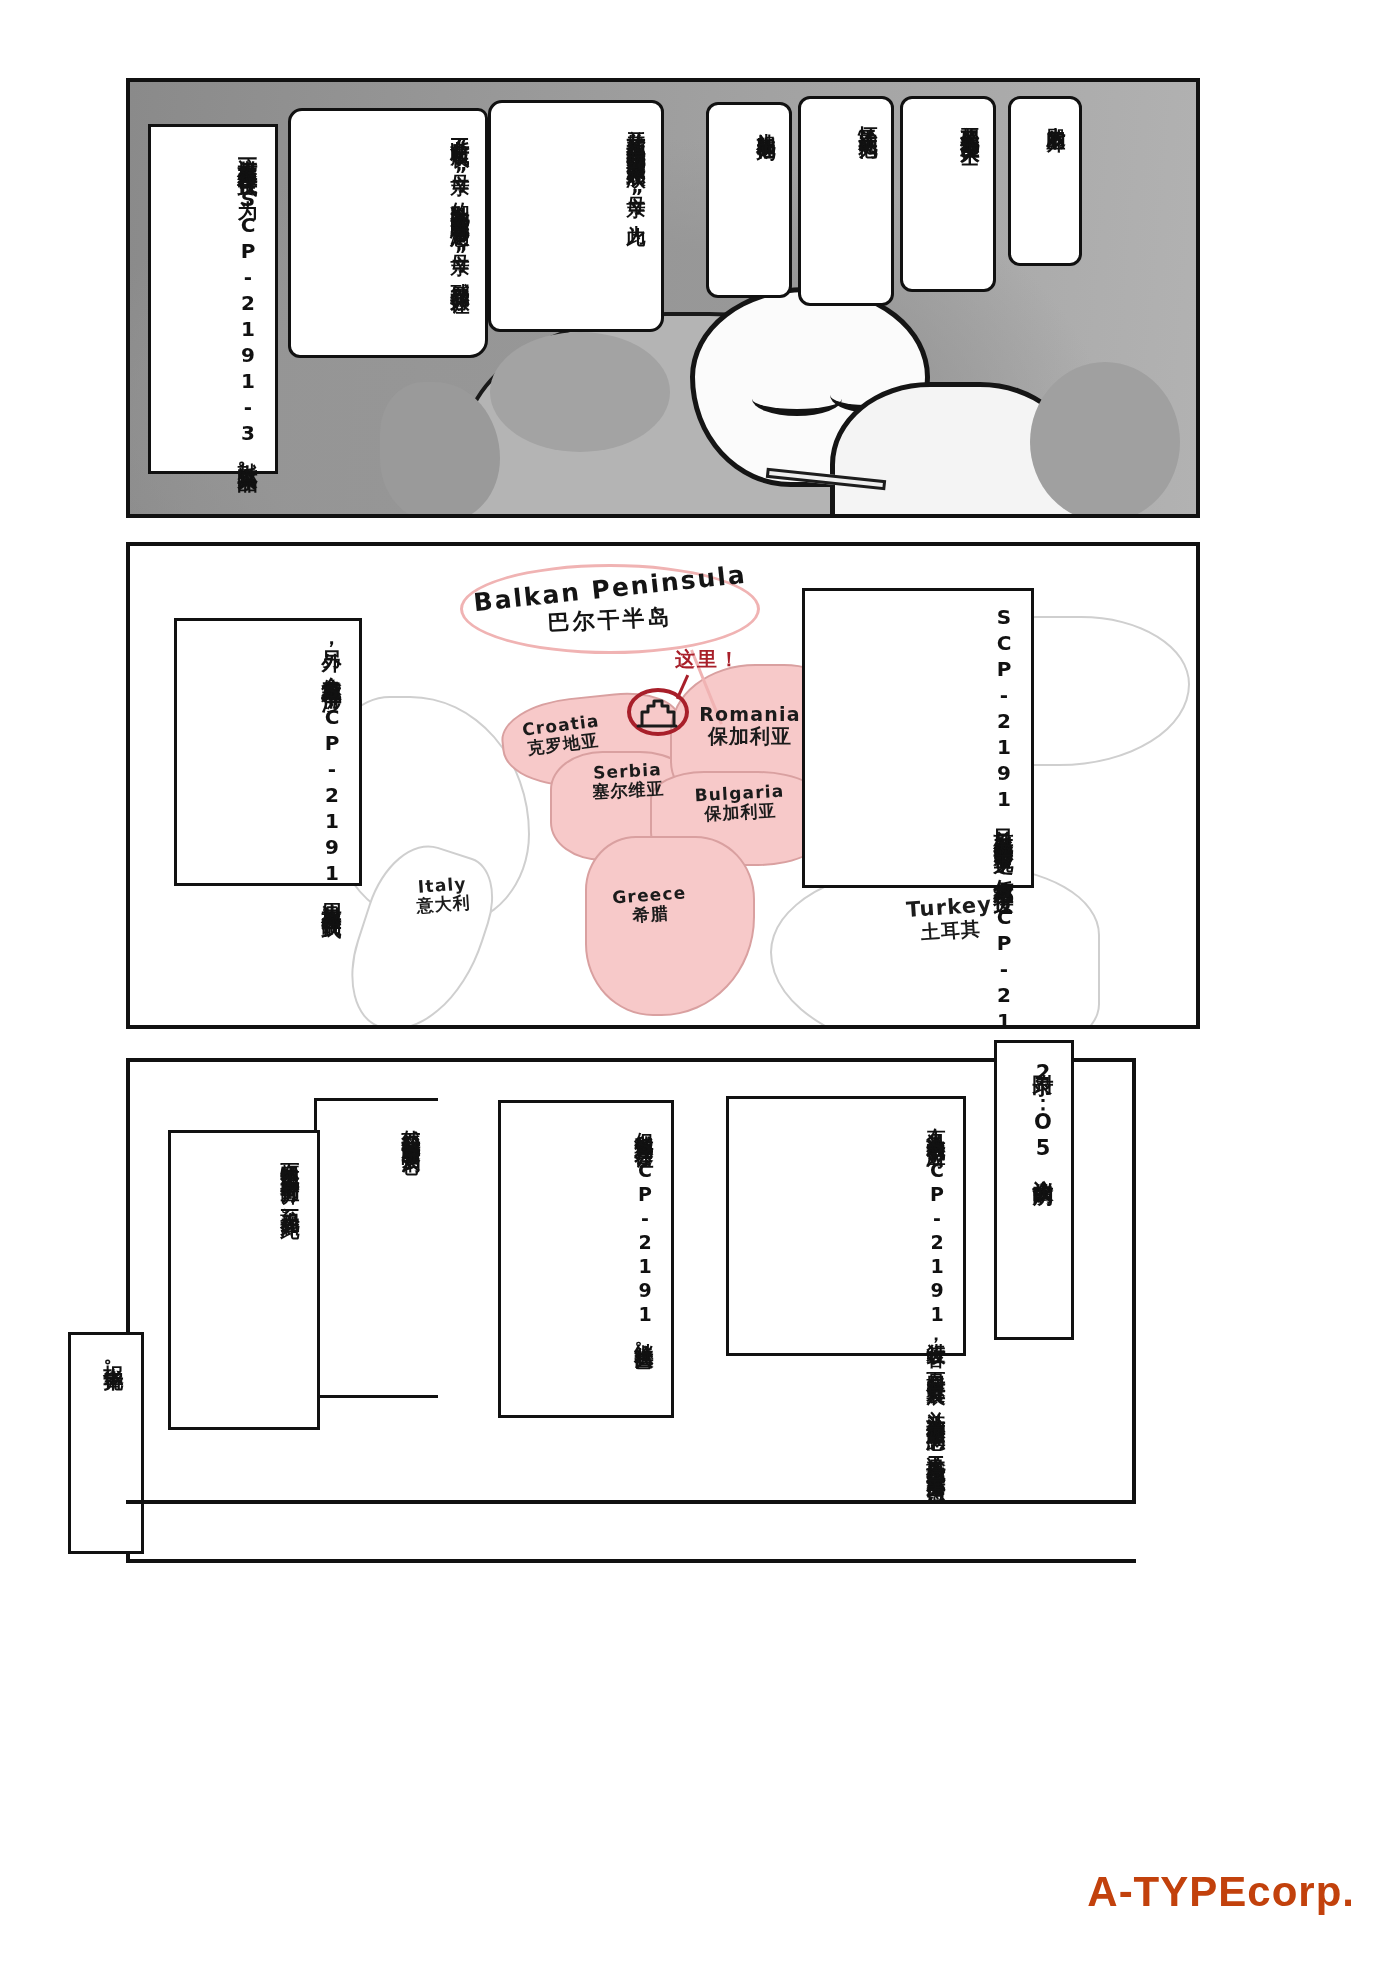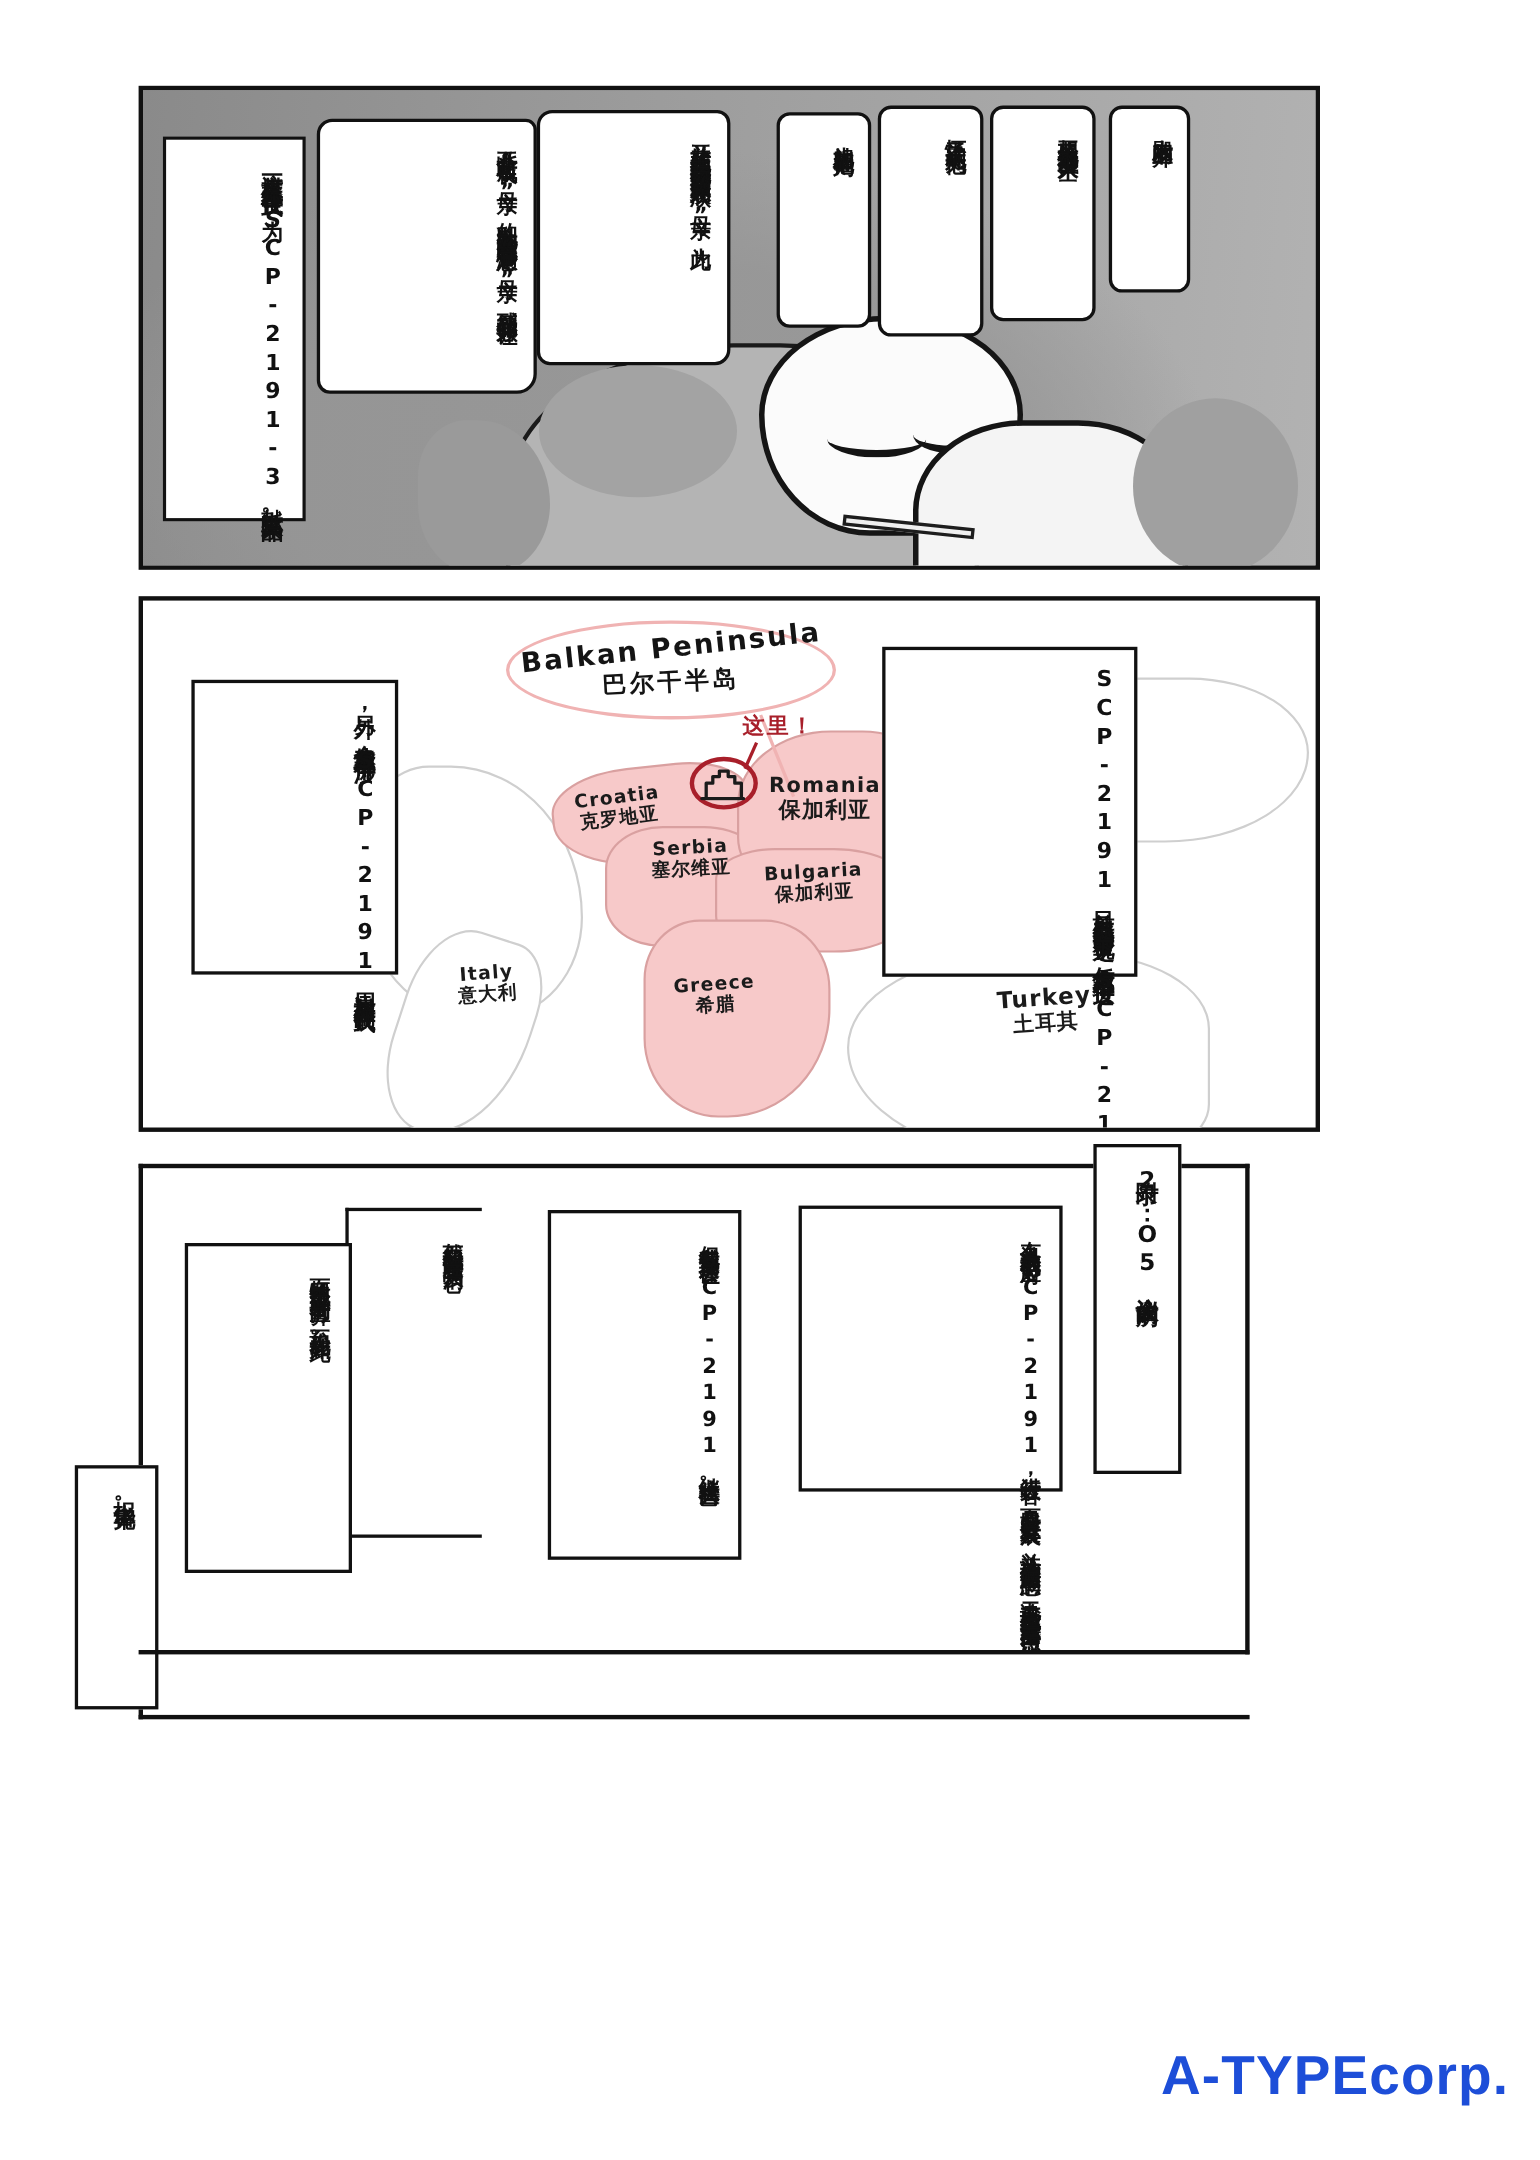--- a/index.html
+++ b/index.html
@@ -181,24 +181,24 @@
     position:absolute;
     left:126px; top:1058px;
     width:1010px; height:505px;
     border:4px solid #111;
     border-right:none;
     background:#ffffff;
   }
 
   #watermark {
     position:absolute;
-    right:28px; bottom:48px;
-    font-size:50px;
+    right:45px; bottom:48px;
+    font-size:42px;
     font-weight:700;
-    color:#1d4ed8;
+    color:#c2410c;
     letter-spacing:1px;
     font-family:"Liberation Sans", sans-serif;
     white-space:nowrap;
   }
 </style>
 </head>
 <body>
 
 <div id="page">
 

